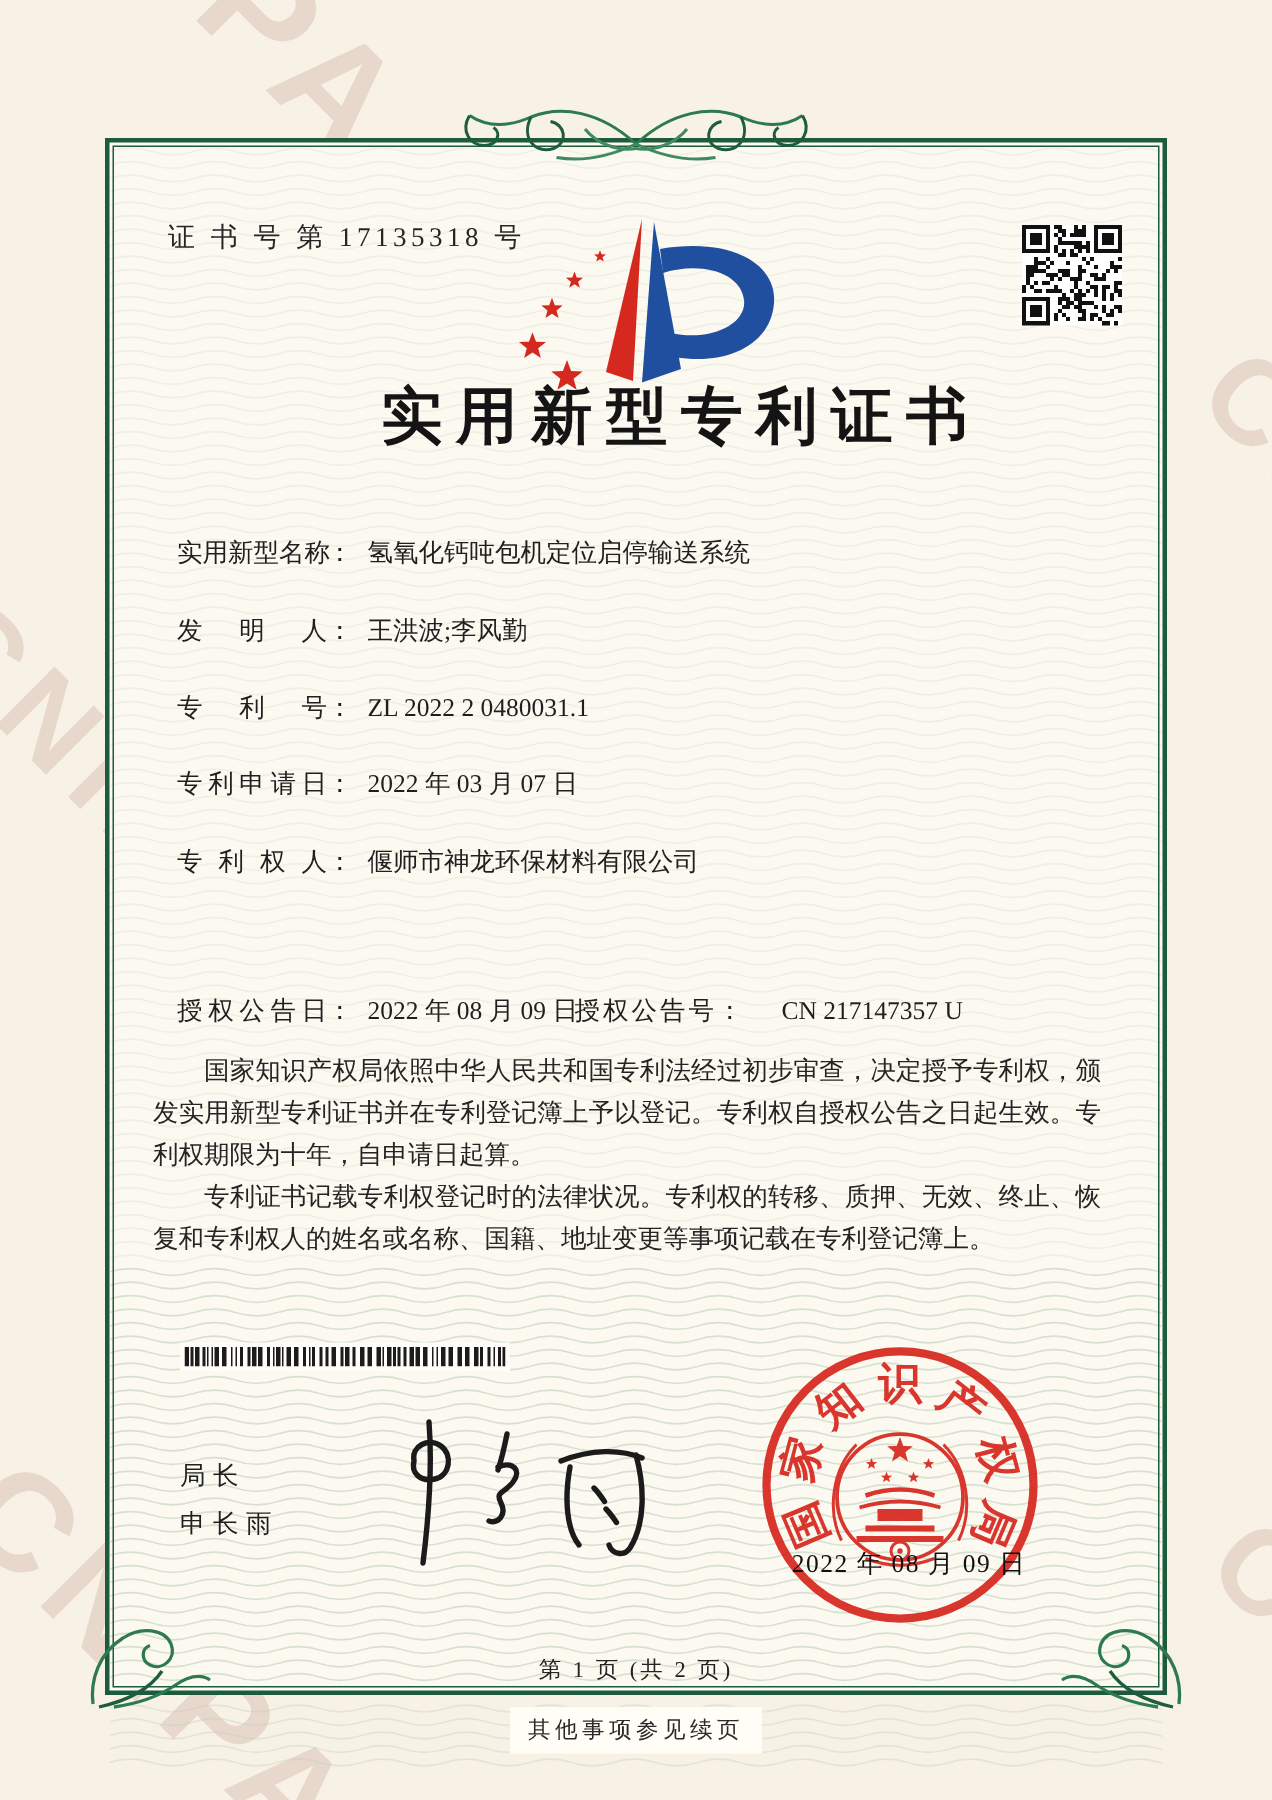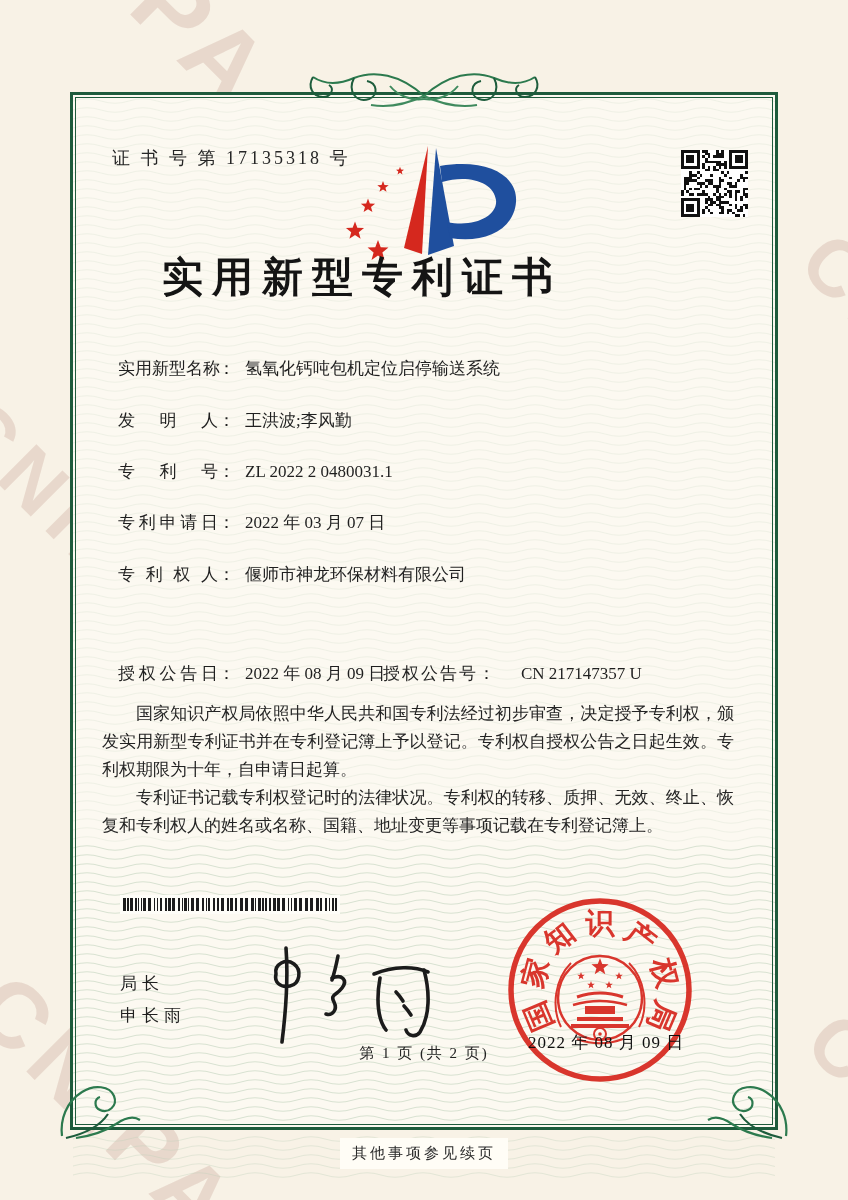--- a/index.html
+++ b/index.html
@@ -5,33 +5,33 @@
   *{margin:0;padding:0;box-sizing:border-box}
   html,body{width:848px;height:1200px}
   body{background:#f8f2e6;font-family:"Liberation Serif","DejaVu Serif",serif;color:#1f1f1f;position:relative;overflow:hidden}
   .page{position:absolute;inset:0;overflow:hidden}
   .wm{position:absolute;font-family:"Liberation Sans","DejaVu Sans",sans-serif;font-weight:bold;
       color:rgba(202,167,155,.34);transform:rotate(45deg);letter-spacing:10px;white-space:nowrap;z-index:0}
   .frame{position:absolute;left:70px;top:92px;width:708px;height:1038px;border:3px solid #1e5b3c;background:#fcf9f1;z-index:1}
   .frame::after{content:"";position:absolute;inset:2px;border:1px solid #1e5b3c;pointer-events:none}
   .abs{position:absolute;z-index:2}
   .cert-no{left:112px;top:146px;font-size:18px;letter-spacing:3px;color:#262626}
-  .title{left:70px;top:250px;width:584px;text-align:center;font-size:41px;font-weight:bold;letter-spacing:9px;color:#141414}
+  .title{left:70px;top:250px;width:584px;text-align:right;font-size:41px;font-weight:bold;letter-spacing:9px;color:#141414}
   .row{position:absolute;left:118px;font-size:17px;white-space:nowrap;z-index:2;color:#1f1f1f}
   .row .lab{display:inline-block;width:100px;text-align:justify;text-align-last:justify}
   .row .val{margin-left:10px}
   .pair2{position:absolute;left:265px;top:0;white-space:nowrap}
   .pair2 .lab2{letter-spacing:2px}
   .pair2 .val{margin-left:26px}
   .paras{left:102px;top:700px;width:632px;font-size:17px;line-height:28px;text-align:justify;color:#242424}
   .paras p{text-indent:2em}
   .bwrap{left:120px;top:895px;background:#fefdf8;padding:3px;line-height:0}
   .dtitle{left:120px;top:972px;font-size:17px;letter-spacing:5px}
   .dname{left:120px;top:1004px;font-size:17px;letter-spacing:5px}
-  .pageinfo{left:70px;top:1044px;width:708px;text-align:center;font-size:15px;letter-spacing:2px;color:#222}
+  .pageinfo{left:70px;top:1104px;width:708px;text-align:center;font-size:15px;letter-spacing:2px;color:#222}
   .note{left:70px;top:1138px;width:708px;text-align:center}
   .note span{display:inline-block;background:#fffdf6;padding:6px 12px;font-size:15px;letter-spacing:3px;color:#2a2a2a}
   .sealdate{left:514px;top:1031px;width:184px;text-align:center;font-size:17px;letter-spacing:1px;color:#101010;z-index:4}
   svg{display:block}
 </style>
 </head>
 <body>
 
 <div class="page">
 

